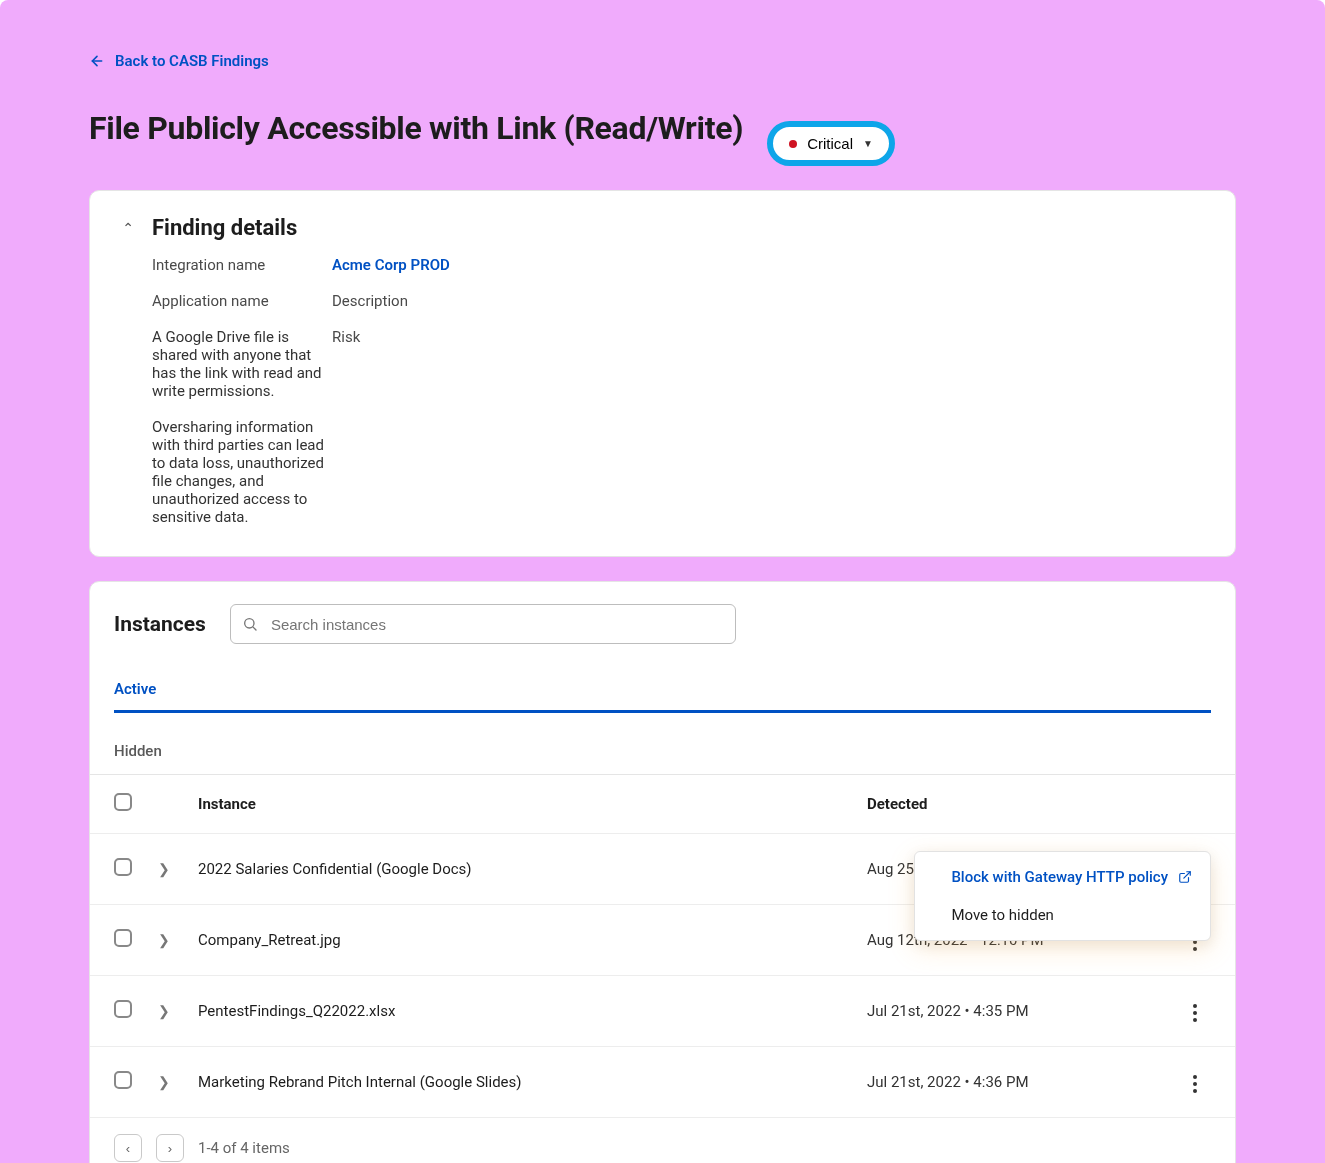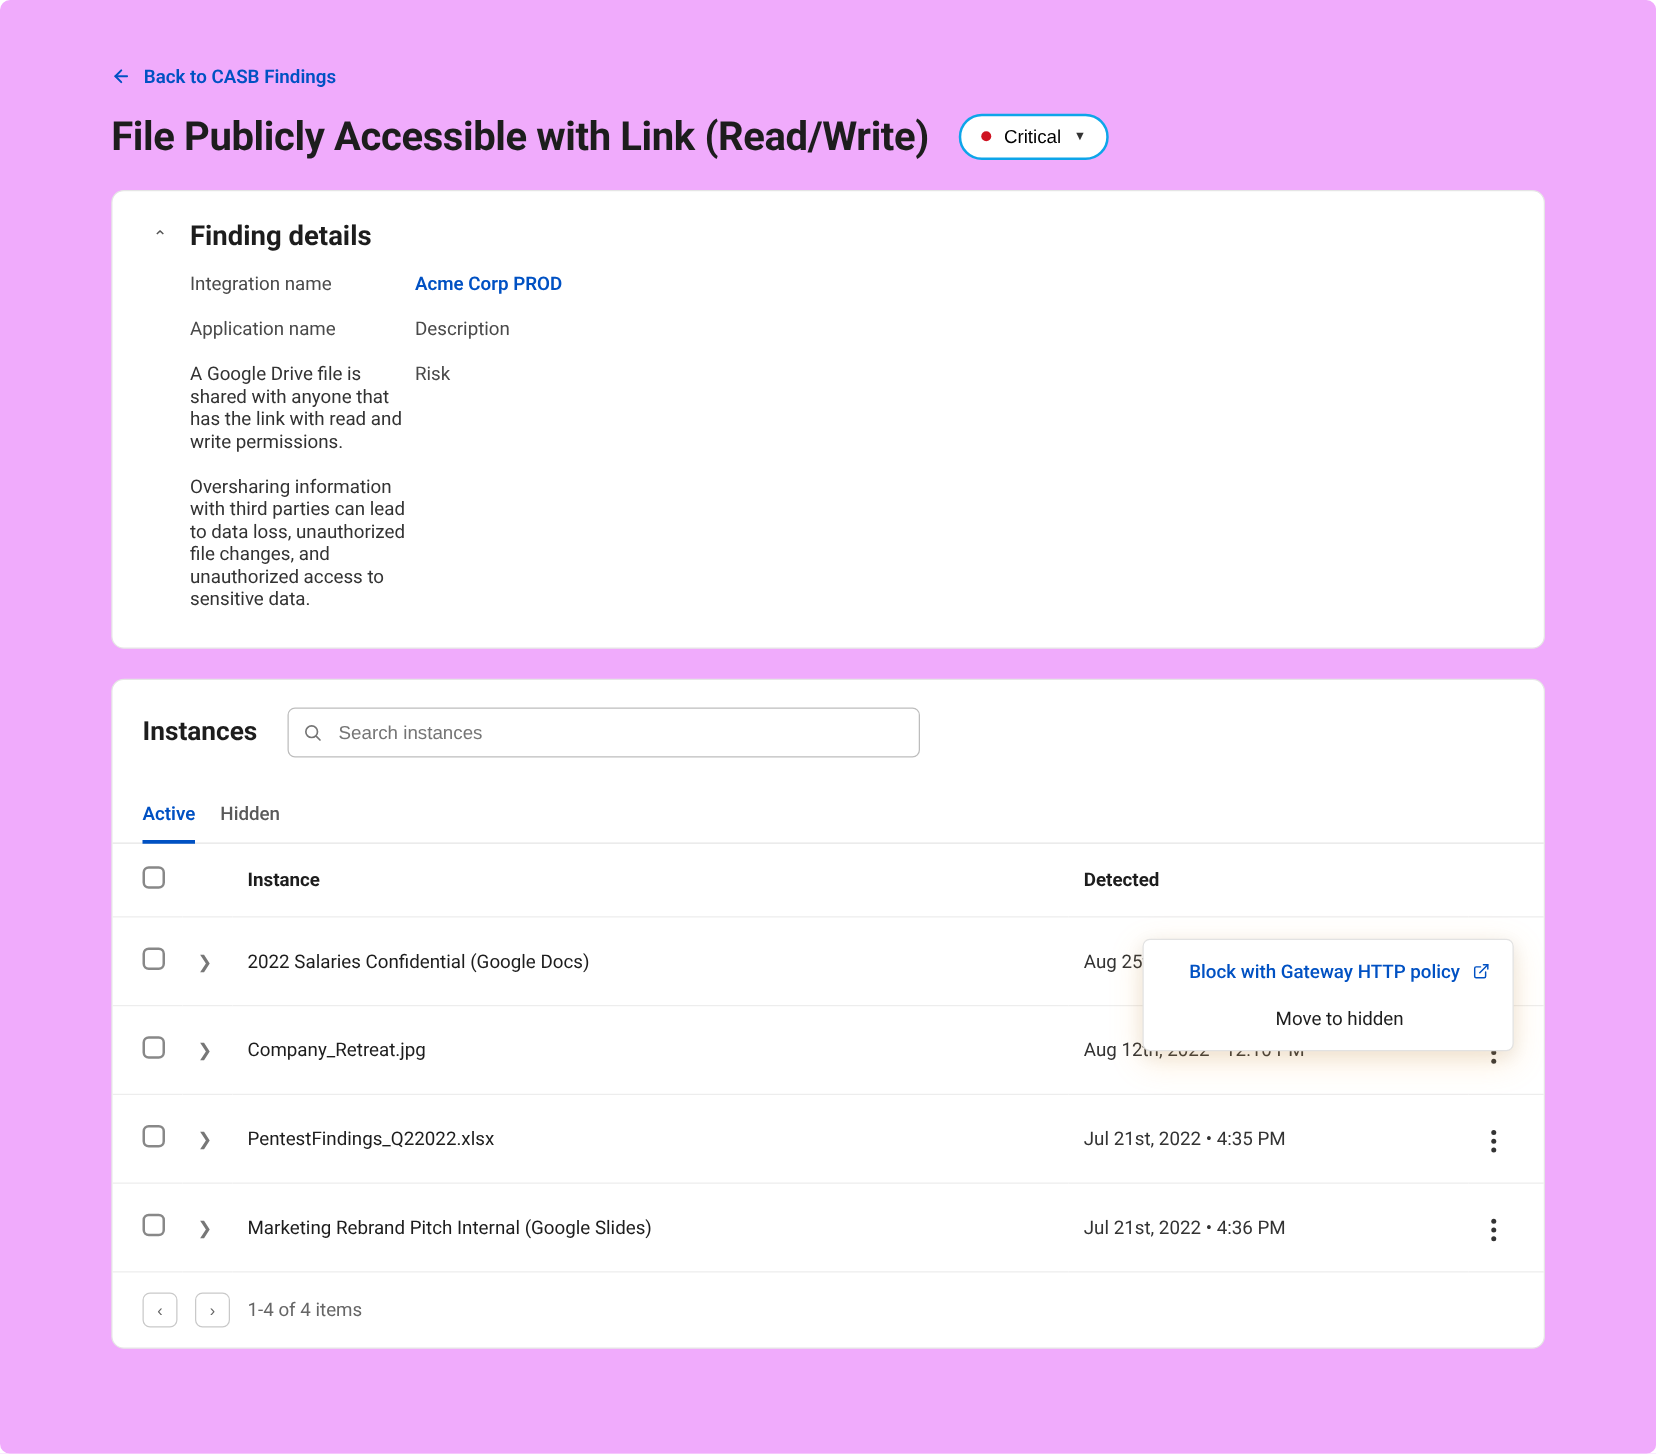--- a/index.html
+++ b/index.html
@@ -38,25 +38,26 @@
   .page-title {
     font-size: 32px;
     font-weight: 700;
     letter-spacing: -0.3px;
   }
   .severity-pill {
     display: inline-flex;
     align-items: center;
     gap: 10px;
     background: #fff;
-    border: 2px solid #0ea5e9;
+    border: 6px solid #0ea5e9;
     border-radius: 999px;
     padding: 8px 16px;
     font-size: 15px;
     cursor: pointer;
+    margin-top: 31px;
   }
   .severity-dot {
     width: 8px; height: 8px; border-radius: 50%;
     background: #cf1322;
   }
   .caret-icon { font-size: 10px; color: #333; }
   .card {
     background: #ffffff;
     border: 1px solid #e5e5e5;
     border-radius: 10px;
@@ -112,20 +113,21 @@
   .search-wrap .search-icon {
     position: absolute;
     left: 12px; top: 50%; transform: translateY(-50%);
     width: 16px; height: 16px; color: #757575;
   }
   .tabs {
     display: flex;
     gap: 20px;
     padding: 18px 24px 0 24px;
     border-bottom: 1px solid #e5e5e5;
+    flex-direction: column;
   }
   .tab {
     padding: 10px 0 12px 0;
     font-size: 15px;
     color: #595959;
     cursor: pointer;
     border-bottom: 3px solid transparent;
     margin-bottom: -1px;
     font-weight: 500;
   }
@@ -182,21 +184,21 @@
     border: 1px solid #e2e2e2;
     border-radius: 6px;
     box-shadow: 0 8px 26px rgba(255,180,80,0.22), 0 4px 14px rgba(0,0,0,0.08);
     min-width: 280px;
     z-index: 50;
     padding: 6px 0;
   }
   .popover-item {
     display: flex;
     align-items: center;
-    justify-content: center;
+    justify-content: space-between;
     gap: 10px;
     padding: 10px 18px;
     font-size: 15px;
     cursor: pointer;
     white-space: nowrap;
     margin-left: 18px;
   }
   .popover-item.primary { color: #0051c3; font-weight: 500; }
   .external-icon { width: 14px; height: 14px; color: #0051c3; }
   .table-anchor { position: relative; }

